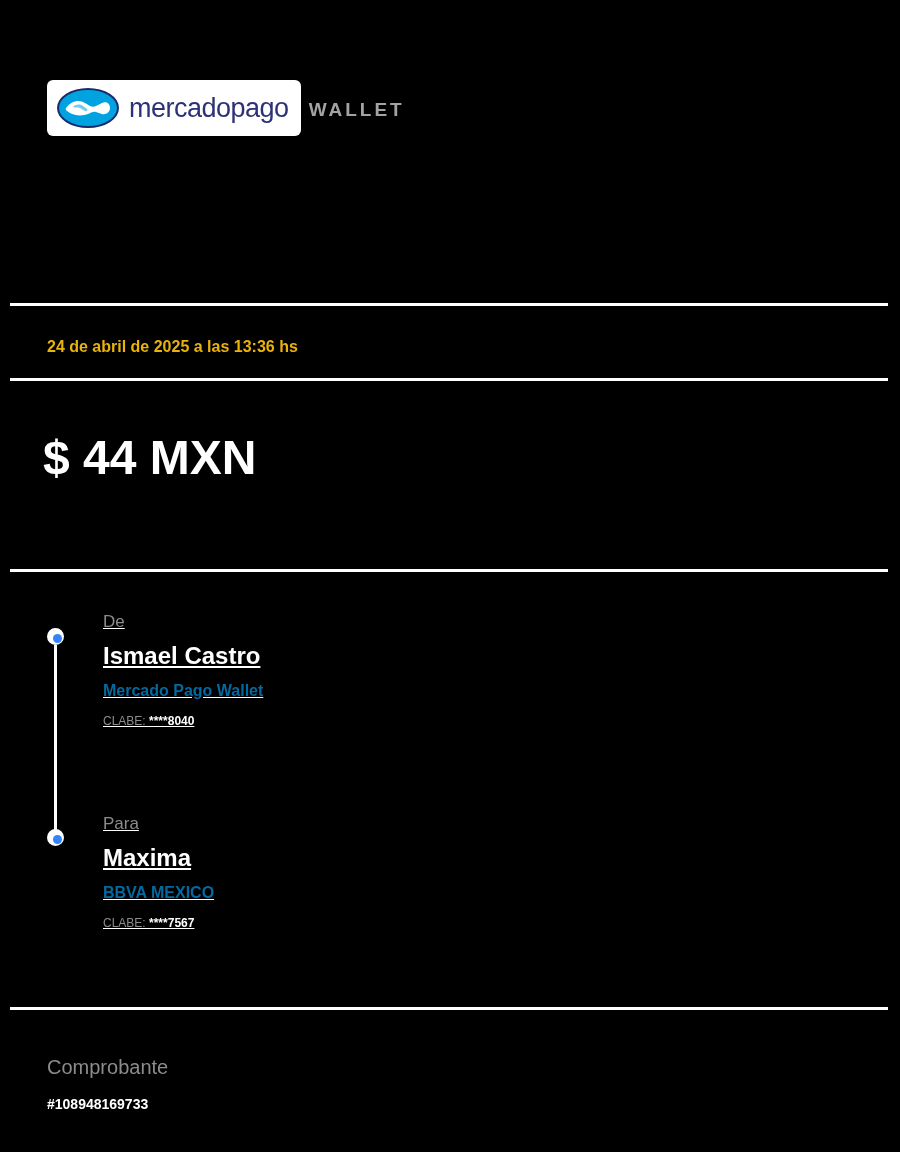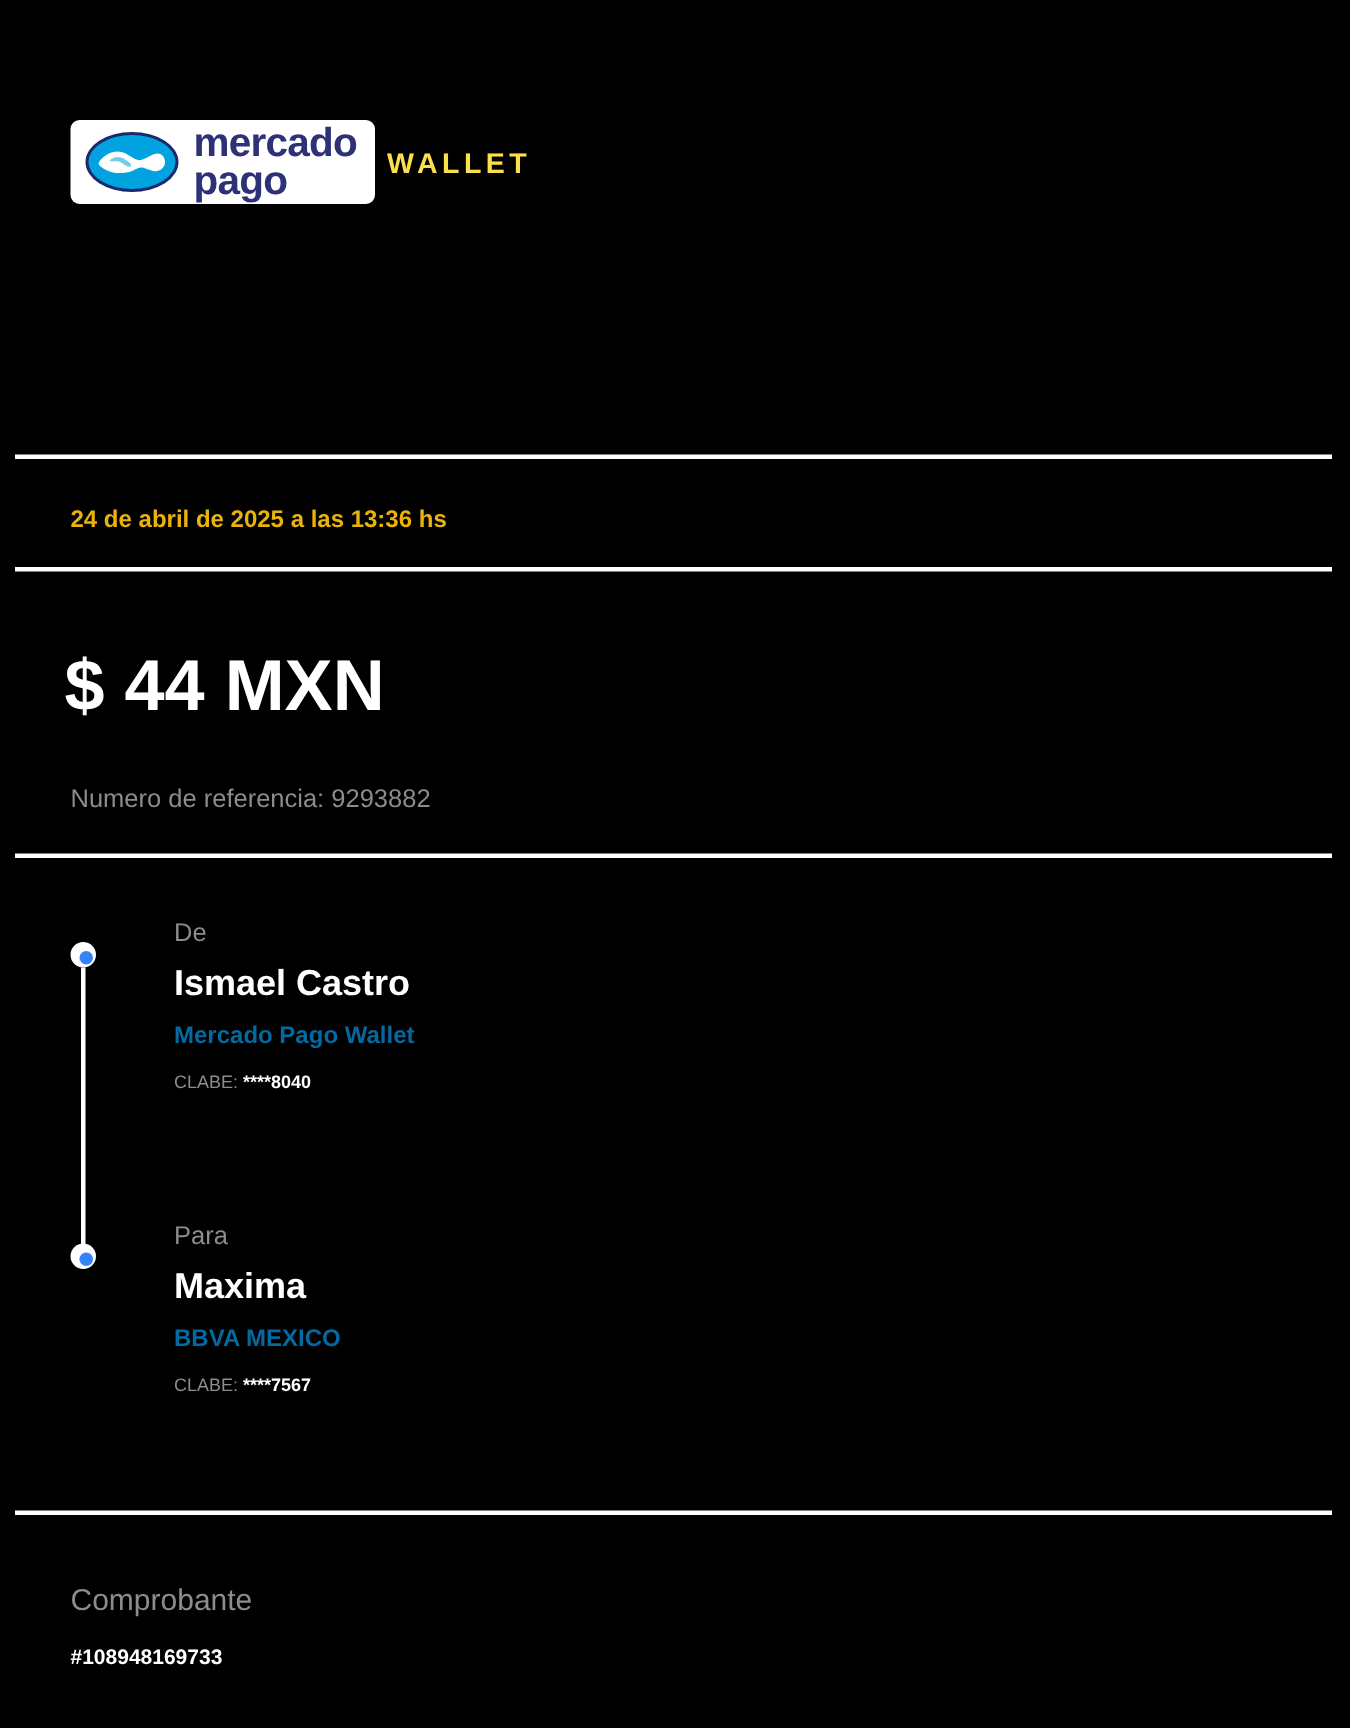--- a/index.html
+++ b/index.html
@@ -51,32 +51,33 @@
     flex: none;
     border: 2px solid #1b2a6b;
     box-sizing: border-box;
     display: flex;
     align-items: center;
     justify-content: center;
   }
   .logo-mark svg { display:block; }
   .logo-word {
     display: flex;
-    flex-direction: column;
+    flex-direction: row;
     line-height: 0.92;
-    font-weight: bold;
+    font-weight: normal;
     font-size: 27px;
     color: #2d3277;
     letter-spacing: -0.5px;
+    align-items: center;
   }
   .logo-word .l2 { color:#2d3277; }
 
   .wallet-tag {
     margin-left: 8px;
-    color: #fde047;
+    color: #a3a3a3;
     font-weight: bold;
     font-size: 19px;
     letter-spacing: 3px;
     position: relative;
     top: 2px;
   }
   .wallet-tag::before {
     content: "";
     position: absolute;
     left: -12px;
@@ -176,21 +177,22 @@
     position: absolute;
     left: 7px;
     top: 25px;
     width: 3px;
     height: 186px;
     background: #ffffff;
   }
 
   .party {
     position: absolute;
-    left: 69px;
+    left: 56px;
+    text-decoration: underline;
   }
   .party.from { top: 0px; }
   .party.to { top: 202px; }
 
   .party-label {
     font-size: 17px;
     color: #8c8c8c;
     margin: 0 0 10px 0;
   }
   .party-name {
@@ -251,21 +253,20 @@
   </div>
 
 
   <div class="rule r1"></div>
 
   <div class="datetime">24 de abril de 2025 a las 13:36 hs</div>
 
   <div class="rule r2"></div>
 
   <div class="amount">$ 44 MXN</div>
-  <div class="reference">Numero de referencia: 9293882</div>
 
   <div class="rule r3"></div>
 
   <div class="parties">
     <div class="timeline">
       <div class="line"></div>
       <div class="dot top"></div>
       <div class="dot bottom"></div>
     </div>
 

